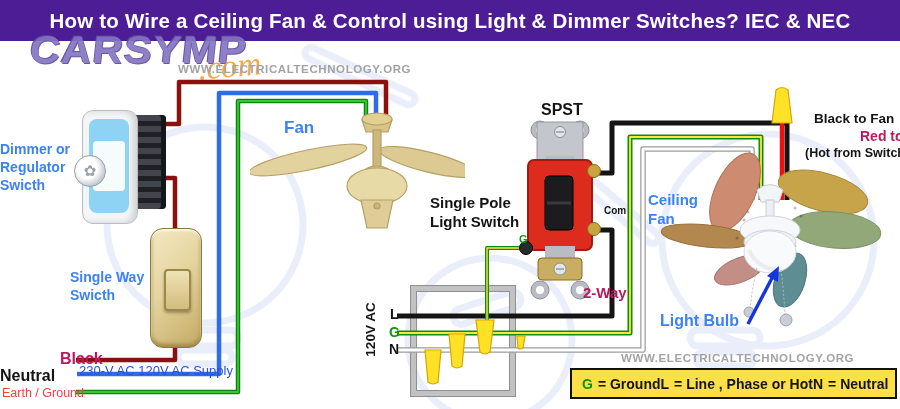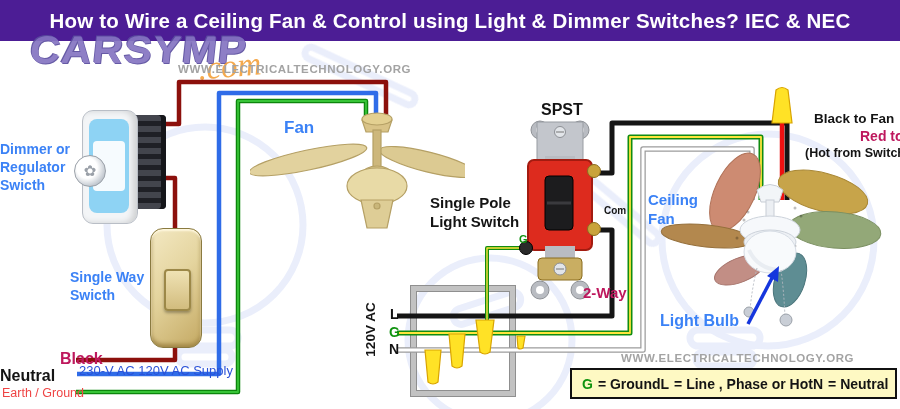--- a/index.html
+++ b/index.html
@@ -45,21 +45,21 @@
      background:linear-gradient(135deg,#f3e8c2 0%,#e4d49e 45%,#c4a963 100%);
      border:1px solid #8a7a40;box-shadow:inset 0 2px 2px #fff8e0, inset 0 -3px 4px #a08646;}
   #sw1 .tog{position:absolute;left:13px;top:40px;width:23px;height:38px;border-radius:4px;
      background:linear-gradient(180deg,#efe2b4,#d2bc7e);border:2px solid #9c8848;
      box-shadow:0 2px 3px rgba(0,0,0,.3);}
   #jbox{left:411px;top:286px;width:94px;height:100px;z-index:3;border:5px solid #c2c2c2;
      box-shadow:0 0 0 1px #8f8f8f, inset 0 0 0 1px #8f8f8f;background:transparent;}
   .layer{left:0;top:0;z-index:4;pointer-events:none;}
   .devlayer{z-index:5;pointer-events:none;}
   .toplayer{z-index:7;pointer-events:none;}
-  #legend{left:570px;top:368px;width:327px;height:31px;background:#fef9c3;border:2.5px solid #111;
+  #legend{left:570px;top:368px;width:327px;height:31px;background:#fde047;border:2.5px solid #111;
      z-index:7;display:flex;align-items:center;justify-content:space-between;
      padding:0 10px;box-sizing:border-box;}
   .legend-item{font-weight:bold;font-size:14px;color:#141414;white-space:nowrap;}
   .legend-item .sym{margin-right:5px;}
   .legend-item.g .sym{color:#0f930f;}
   #v120{left:338px;top:322px;width:64px;transform:rotate(-90deg);transform-origin:center;
      text-align:center;font-weight:bold;font-size:13.5px;color:#141414;z-index:7;}
 </style>
 </head>
 <body>

